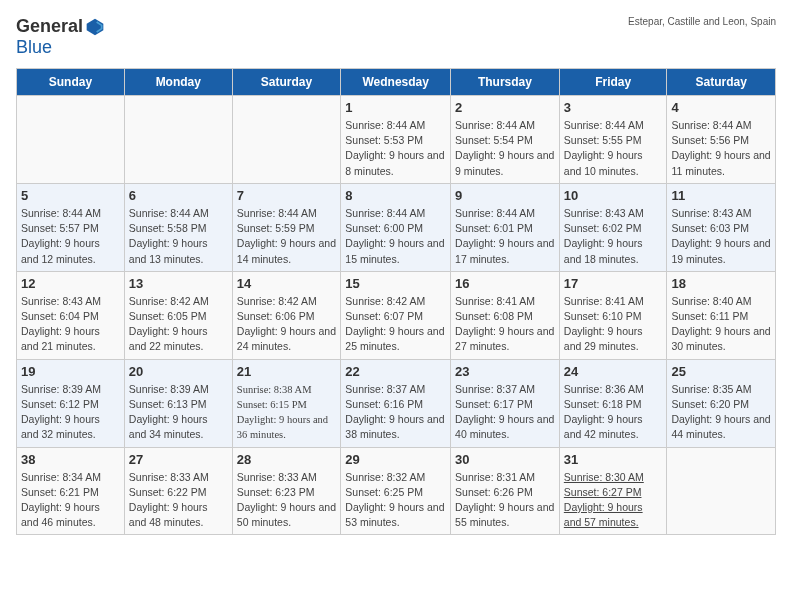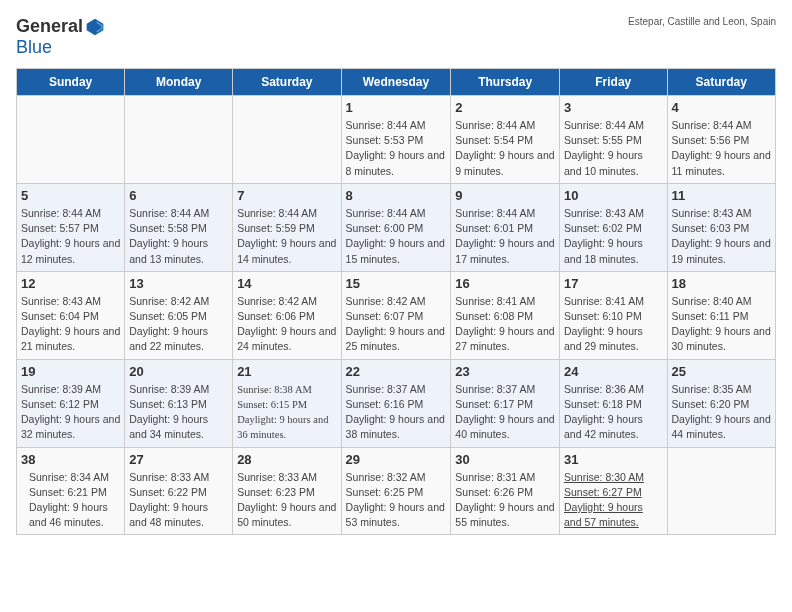--- a/index.html
+++ b/index.html
@@ -285,21 +285,21 @@
         <td>
           <div class="day-number">25</div>
           <div class="day-info" style="white-space: pre-line;">Sunrise: 8:35 AM
 Sunset: 6:20 PM
 Daylight: 9 hours and 44 minutes.</div>
         </td>
       </tr>
       <tr>
         <td>
           <div class="day-number">38</div>
-          <div class="day-info" style="white-space: pre-line; margin-left: 8px;">Sunrise: 8:34 AM
+          <div class="day-info" style="white-space: pre-line;">Sunrise: 8:34 AM
 Sunset: 6:21 PM
 Daylight: 9 hours and 46 minutes.</div>
         </td>
         <td>
           <div class="day-number">27</div>
           <div class="day-info" style="white-space: pre-line;">Sunrise: 8:33 AM
 Sunset: 6:22 PM
 Daylight: 9 hours and 48 minutes.</div>
         </td>
         <td>

